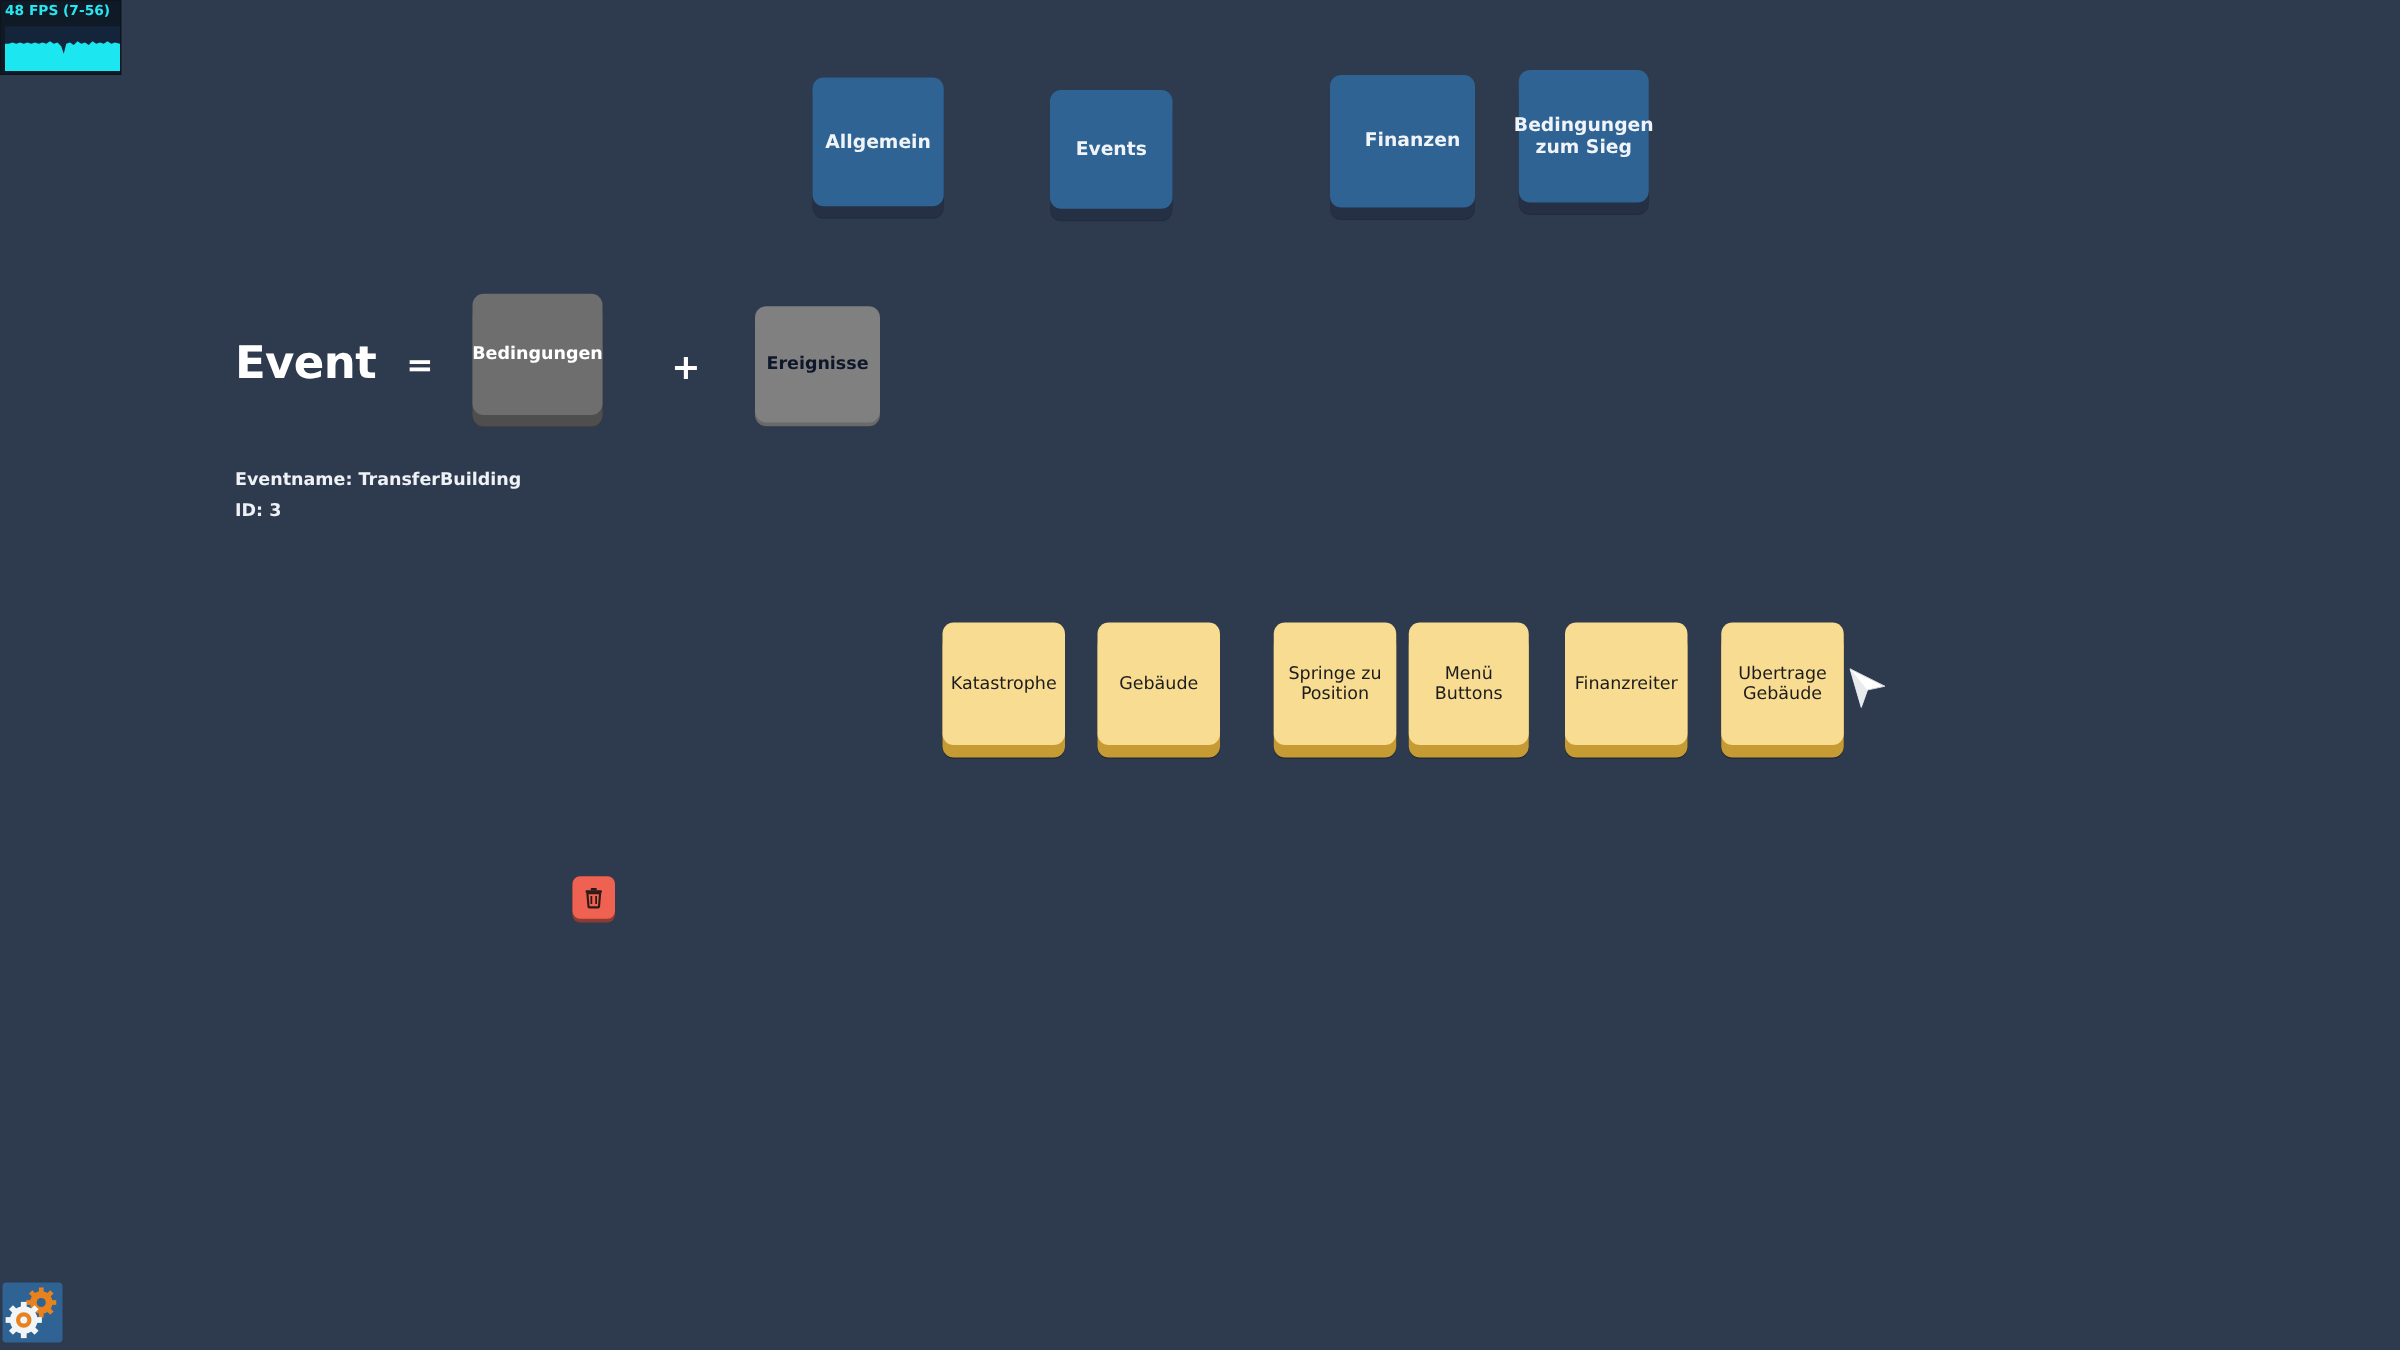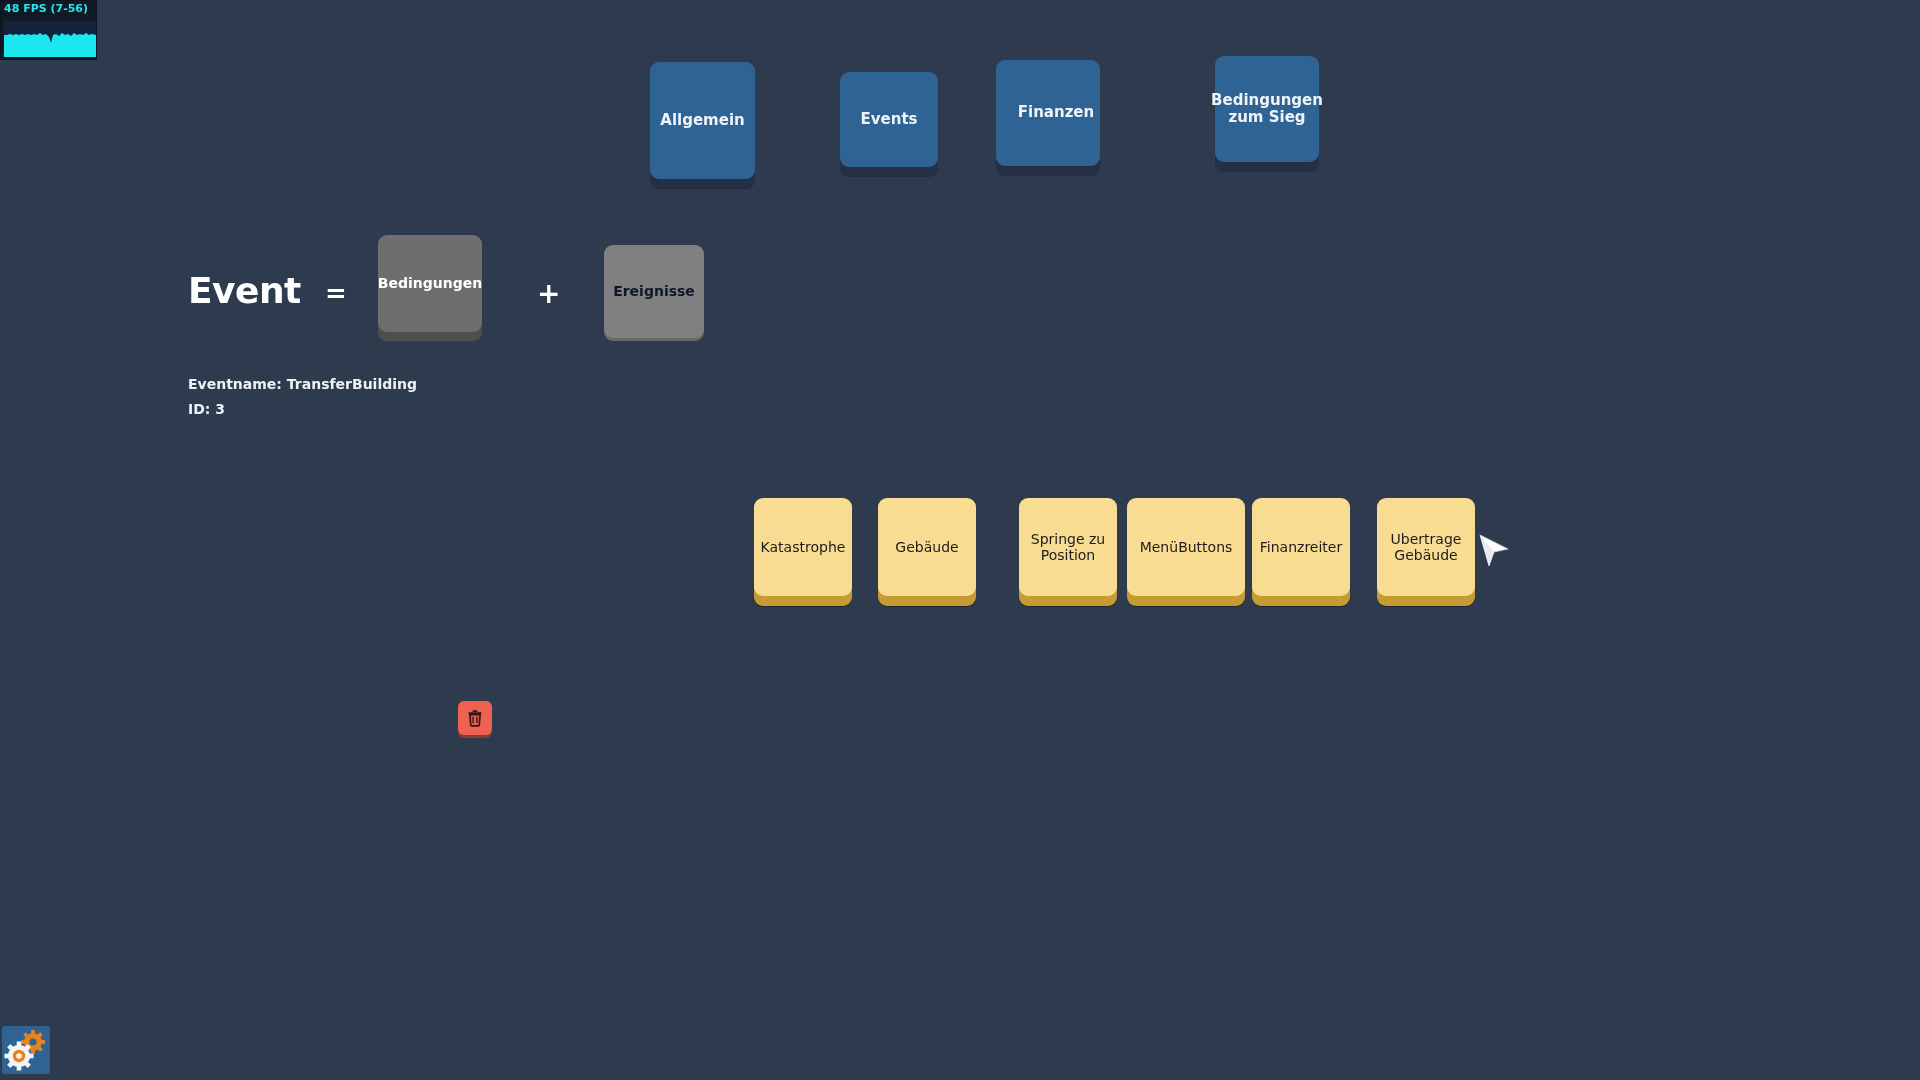--- a/index.html
+++ b/index.html
@@ -185,29 +185,29 @@
       <svg width="92" height="36" viewBox="0 0 92 36">
         <rect x="0" y="0" width="92" height="36" fill="#14243a"></rect>
         <path d="M0,14 L3,14 L6,13 L9,14 L12,13 L15,14 L18,13 L21,14 L24,13 L27,14 L30,13
                  L33,14 L36,12 L39,14 L42,13 L45,16 L47,22 L49,14 L52,13 L55,15 L58,12
                  L61,14 L64,13 L67,15 L70,12 L73,14 L76,13 L79,14 L82,12 L85,14 L88,13 L92,14
                  L92,36 L0,36 Z" fill="#1ce6f0"></path>
       </svg>
     </div>
   </div>
 
-  <div class="btn3d btn-blue" style="left:650px; top:62px; width:105px; height:117px;">
+  <div class="btn3d btn-blue" style="left:650px; top:62px; width:105px; height:103px;">
     <span>Allgemein</span>
   </div>
 
   <div class="btn3d btn-blue" style="left:840px; top:72px; width:98px; height:95px;">
     <span>Events</span>
   </div>
 
-  <div class="btn3d btn-blue" style="left:996px; top:60px; width:104px; height:106px;padding-left:16px;">
+  <div class="btn3d btn-blue" style="left:1064px; top:60px; width:116px; height:106px;padding-left:16px;">
     <span>Finanzen</span>
   </div>
 
   <div class="btn3d btn-blue" style="left:1215px; top:56px; width:104px; height:106px; flex-direction:column;">
     <span>Bedingungen</span>
     <span>zum Sieg</span>
   </div>
 
   <div id="formula-event-word">Event</div>
   <div id="formula-equals">=</div>
@@ -233,21 +233,21 @@
 
   <div class="btn3d btn-yellow" style="left:878px; top:498px; width:98px; height:98px; flex-direction:column;">
     <span>Gebäude</span>
   </div>
 
   <div class="btn3d btn-yellow" style="left:1003px; top:498px; width:98px; height:98px; flex-direction:column;margin-left:16px;">
     <span>Springe zu</span>
     <span>Position</span>
   </div>
 
-  <div class="btn3d btn-yellow" style="left:1127px; top:498px; width:118px; height:98px; ">
+  <div class="btn3d btn-yellow" style="left:1127px; top:498px; width:96px; height:98px; flex-direction:column;">
     <span>Menü</span>
     <span>Buttons</span>
   </div>
 
   <div class="btn3d btn-yellow" style="left:1252px; top:498px; width:98px; height:98px; flex-direction:column;">
     <span>Finanzreiter</span>
   </div>
 
   <div class="btn3d btn-yellow" style="left:1377px; top:498px; width:98px; height:98px; flex-direction:column;">
     <span>Ubertrage</span>

